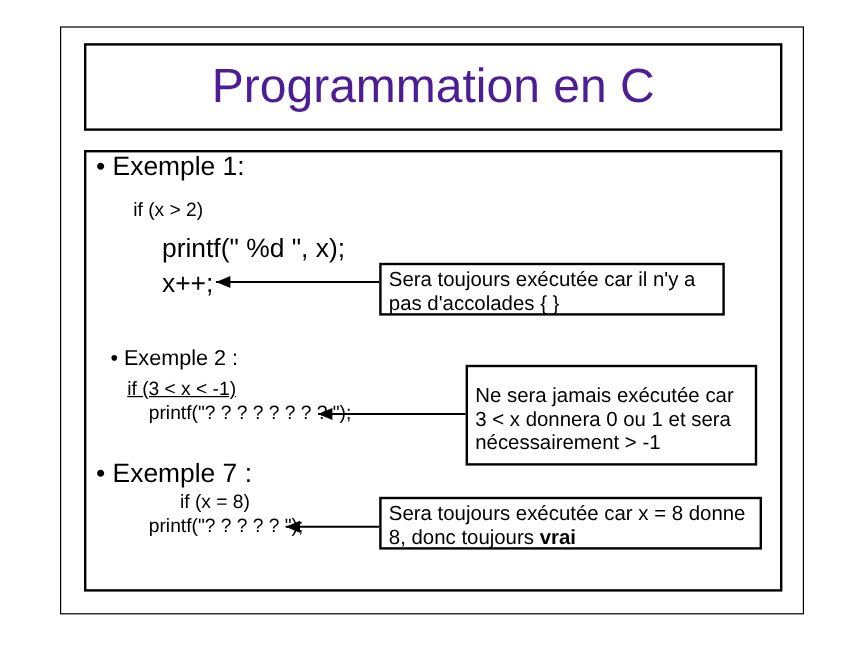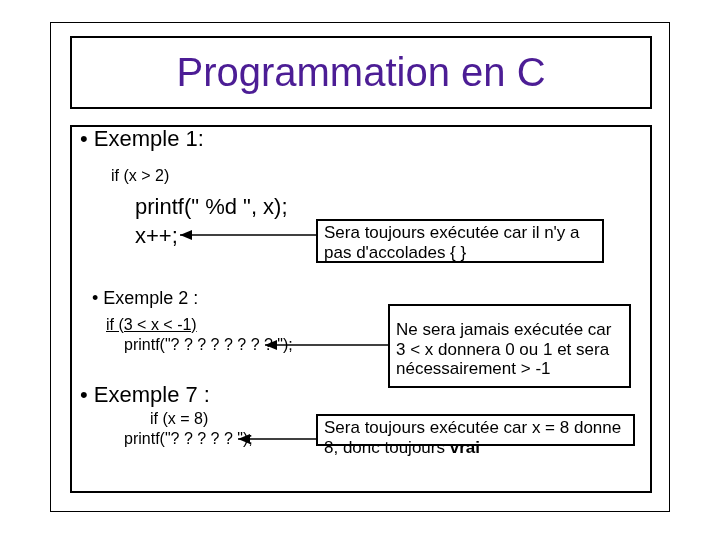--- a/index.html
+++ b/index.html
@@ -94,21 +94,21 @@
     position: absolute;
     left: 80px; top: 382px;
     font-size: 22px;
   }
   .ex3-l1 { position: absolute; left: 106px; top: 410px; font-size: 16px; margin-left: 44px; }
   .ex3-l2 { position: absolute; left: 124px; top: 430px; font-size: 16px; }
 
   .note3-box {
     position: absolute;
     left: 316px; top: 414px;
-    width: 319px; height: 32px;
+    width: 319px; height: 44px;
     border: 2px solid #000;
     padding: 2px 6px;
     font-size: 17px;
     line-height: 1.15;
   }
   .note3-box b { font-weight: bold; }
   .arrow3 {
     position: absolute;
     left: 238px; top: 438px;
     width: 78px; height: 1px;

